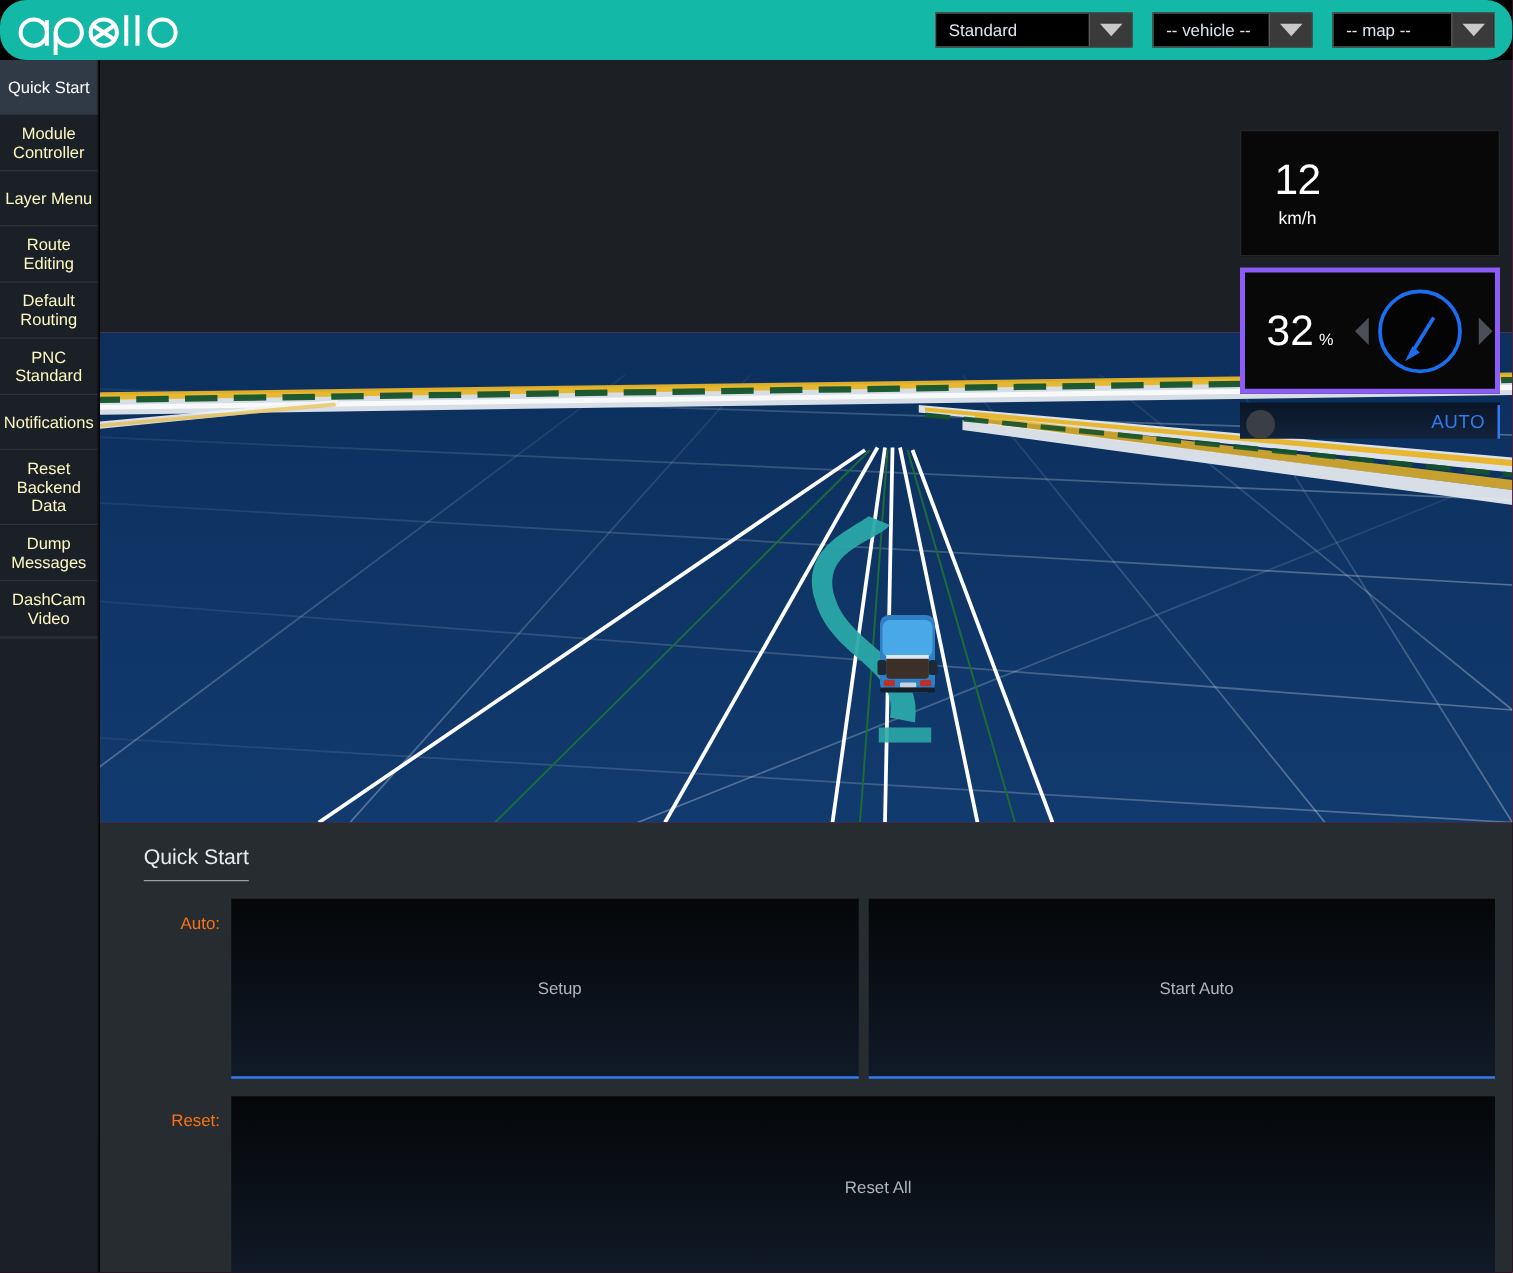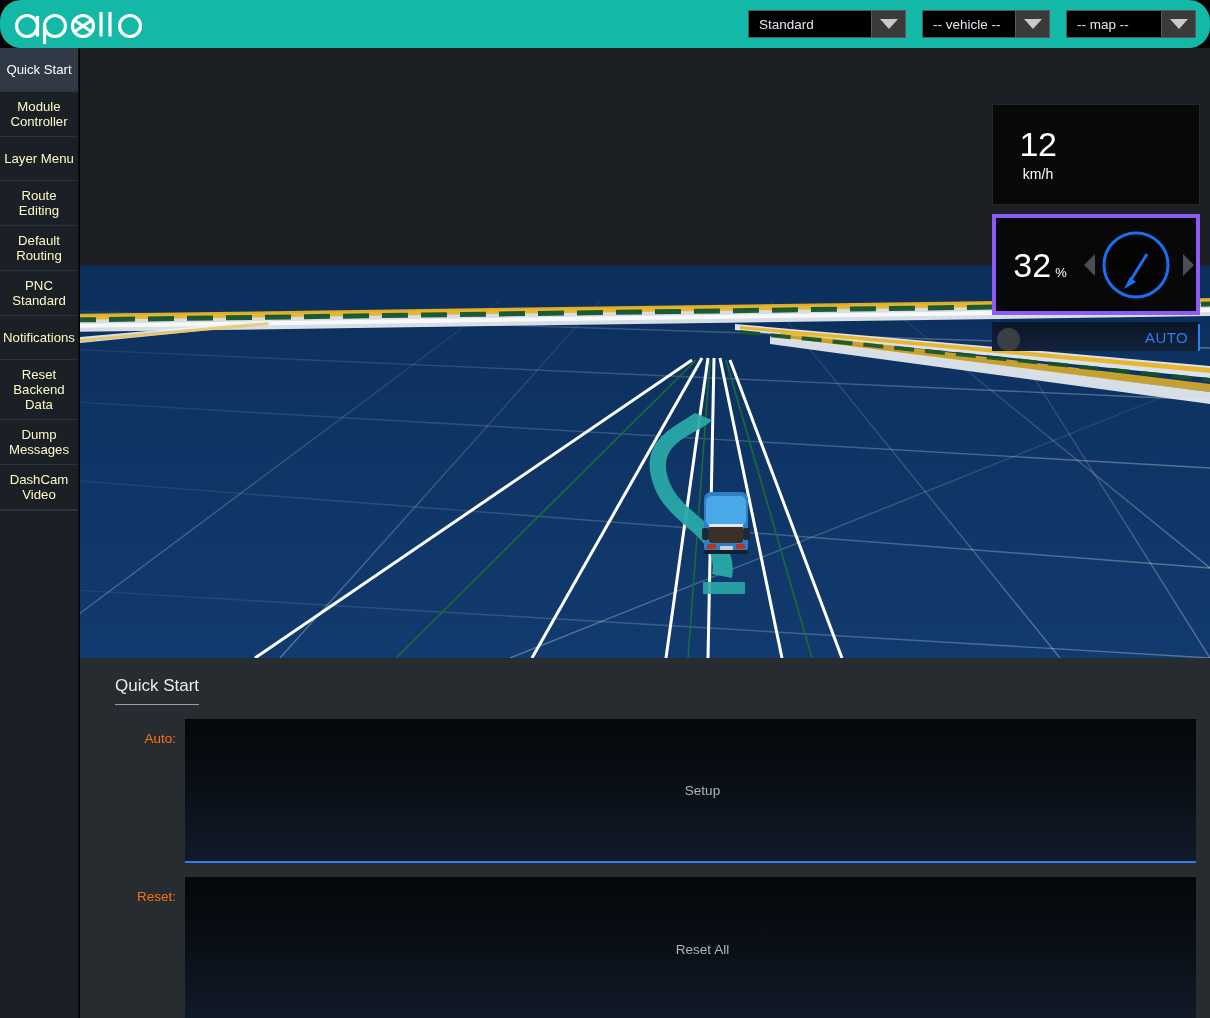--- a/index.html
+++ b/index.html
@@ -353,20 +353,21 @@
     </div>
   </div>
 
   <div class="panel">
     <div class="panel-title">Quick Start</div>
 
     <div class="row">
       <div class="row-label">Auto:</div>
       <div class="btns">
         <button class="qbtn">Setup</button>
+        <button class="qbtn">Start Auto</button>
       </div>
     </div>
 
     <div class="row">
       <div class="row-label">Reset:</div>
       <div class="btns">
         <button class="qbtn tall">Reset All</button>
       </div>
     </div>
   </div>

